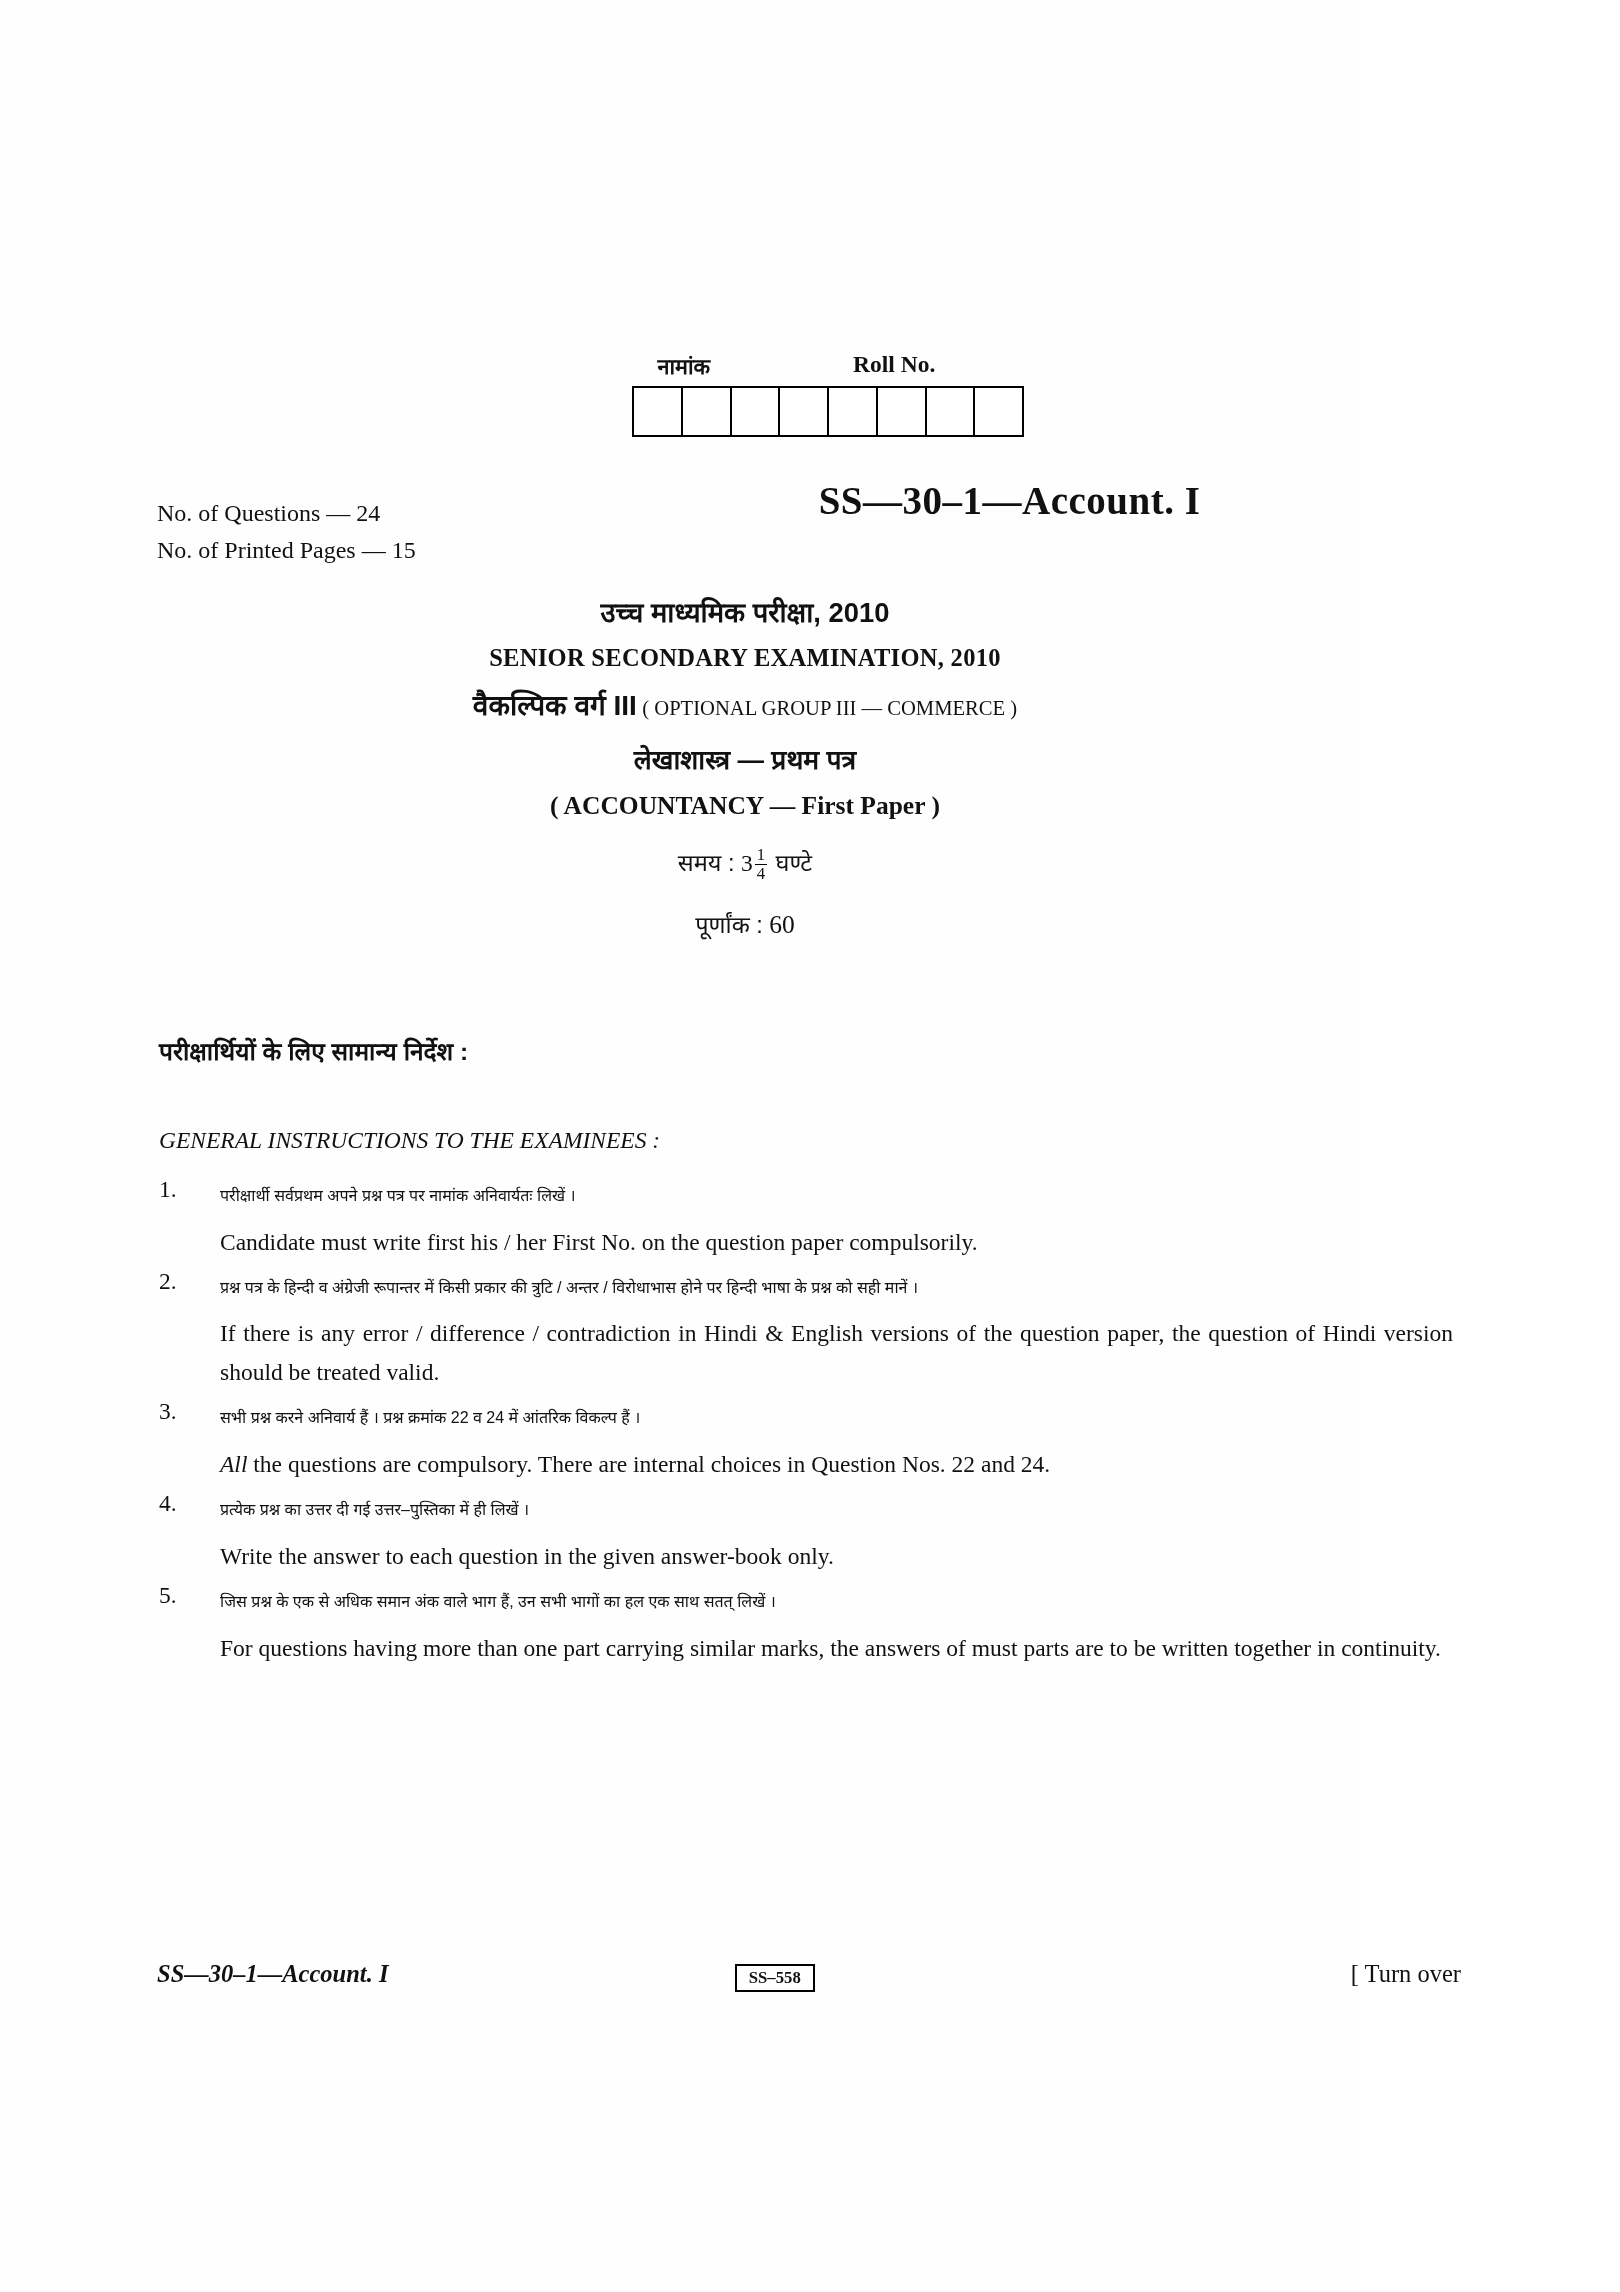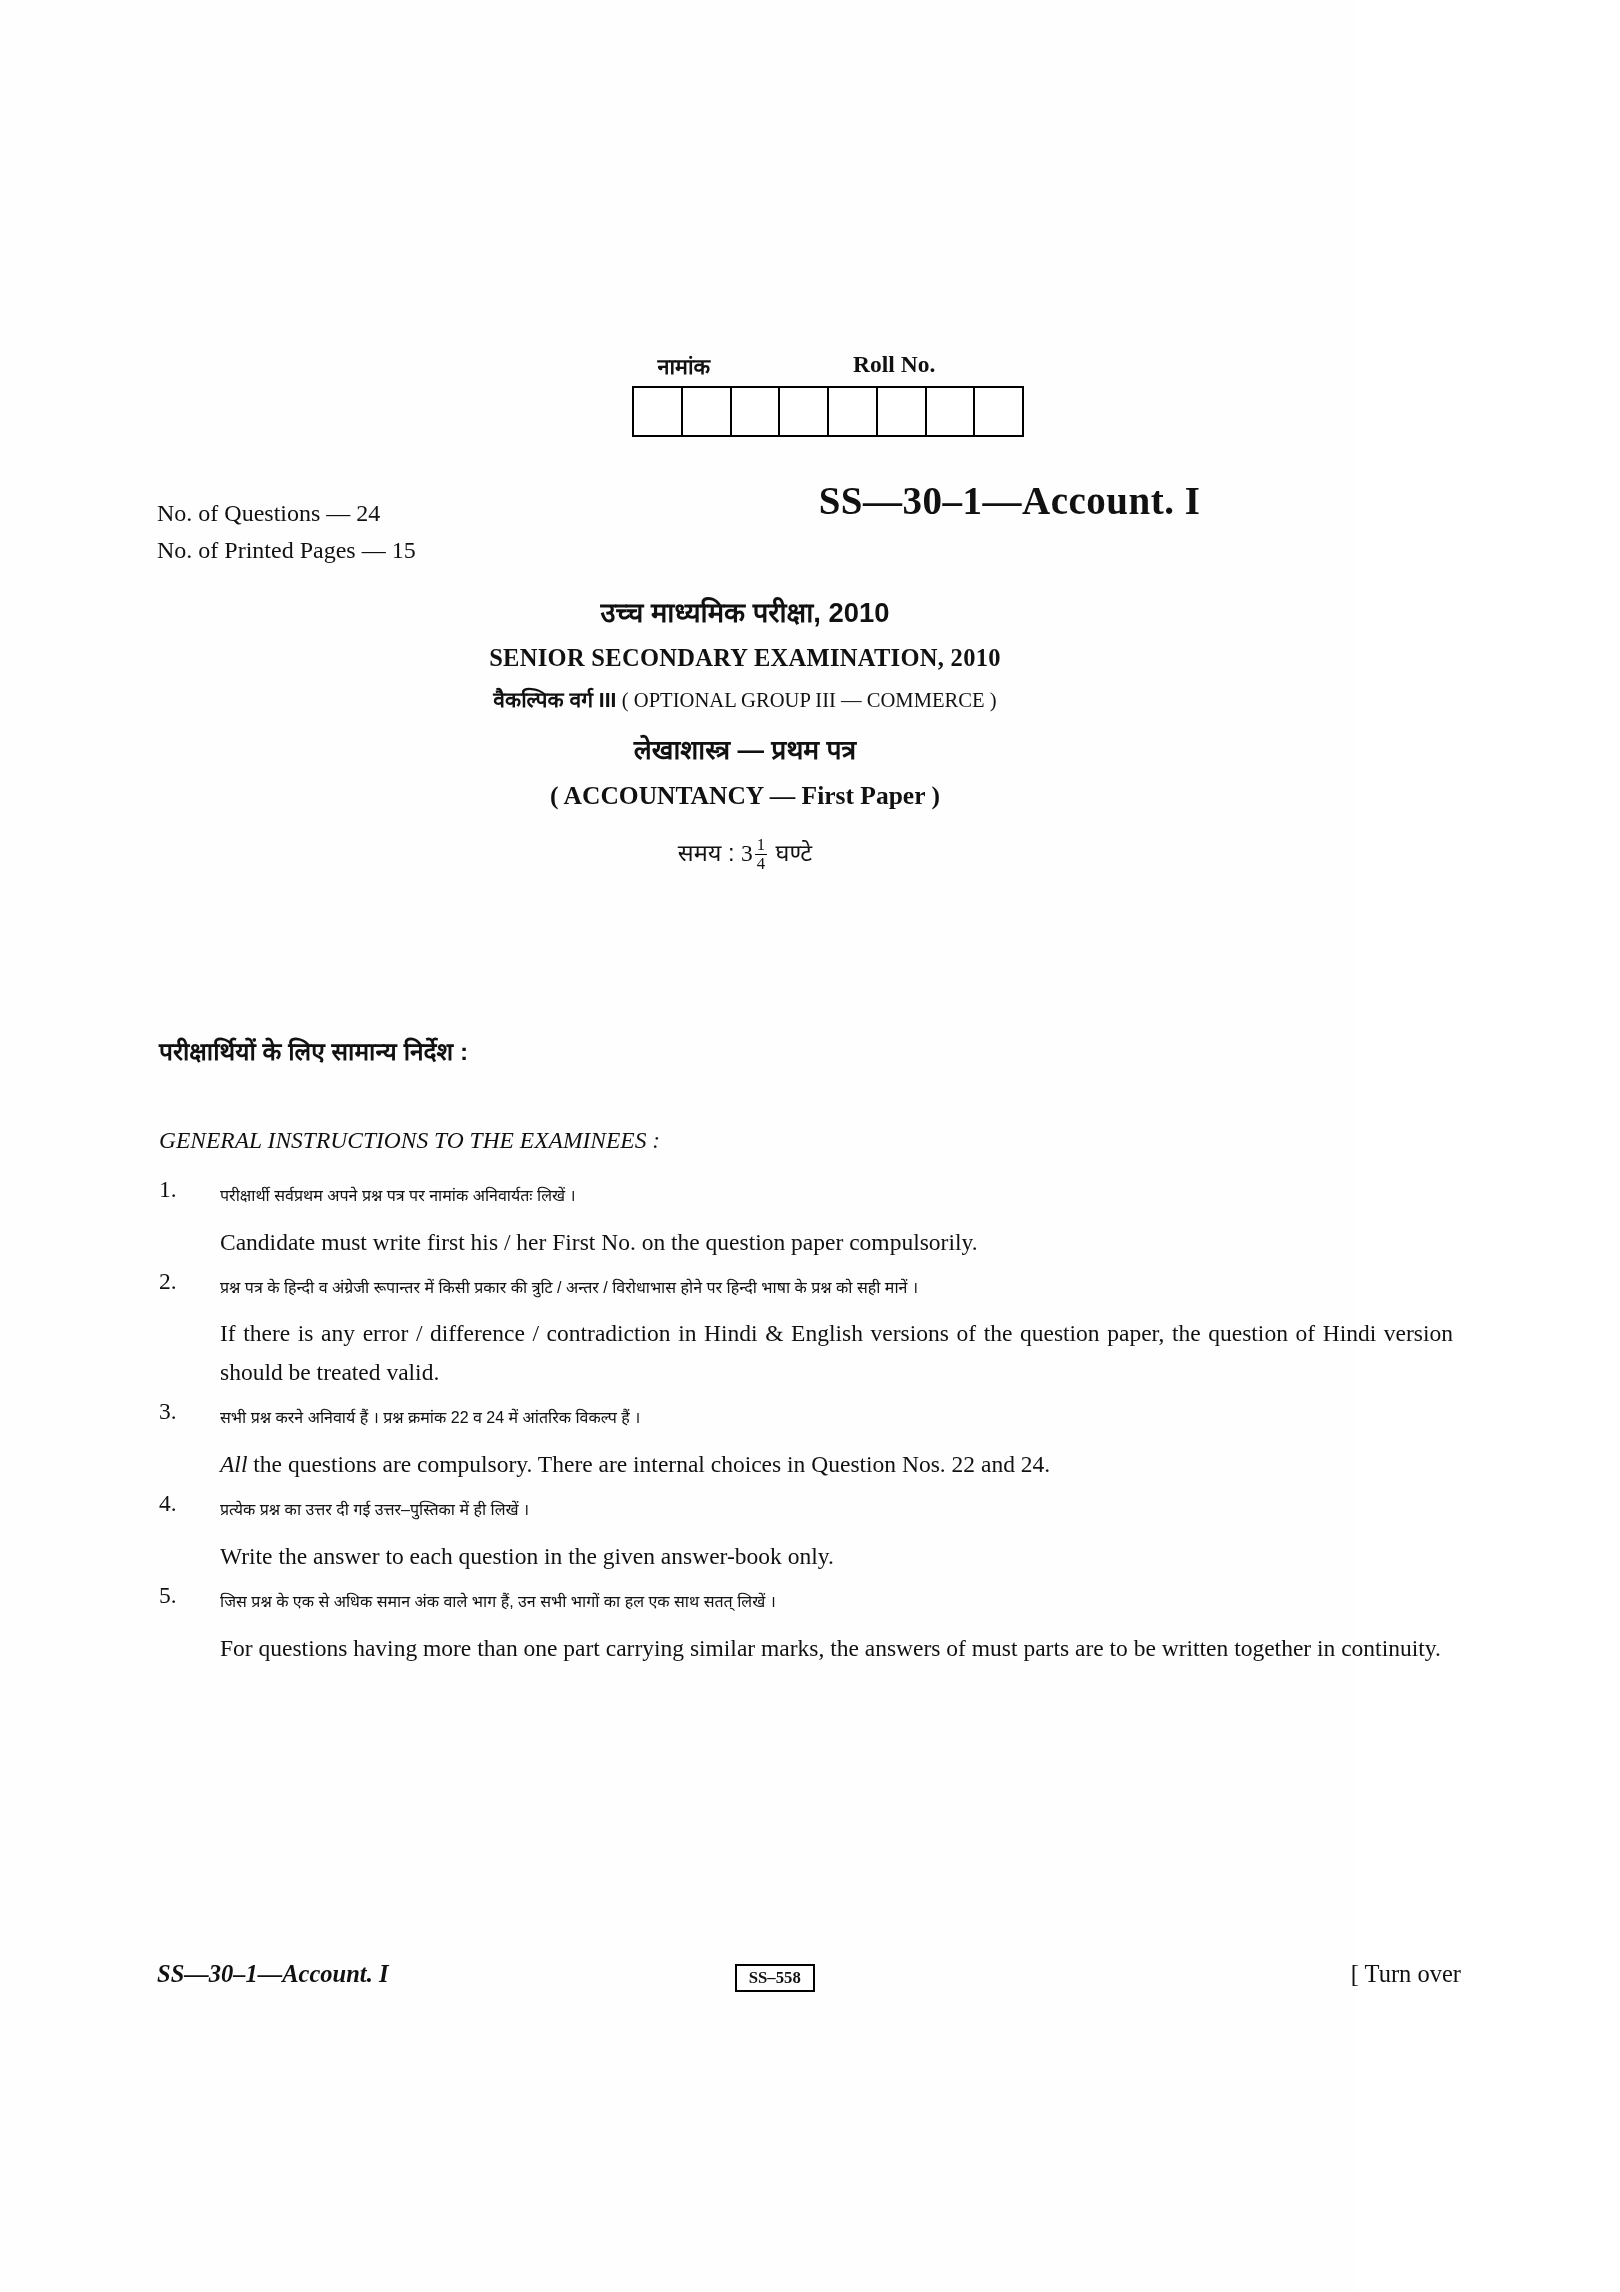--- a/index.html
+++ b/index.html
@@ -113,21 +113,21 @@
     margin-bottom: 13.7px;
   }
   .t-group {
     font-size: 21.6px;
     margin-bottom: 17.6px;
     white-space: nowrap;
   }
   .t-group .hi {
     font-family: "Liberation Sans", "DejaVu Sans", sans-serif;
     font-weight: bold;
-    font-size: 21px;
+    font-size: 28px;
   }
   .t-group .en {
     font-family: "Liberation Serif", serif;
     font-size: 20.6px;
   }
   .t-subject-hi {
     font-family: "Liberation Sans", "DejaVu Sans", sans-serif;
     font-size: 26.5px;
     font-weight: bold;
     margin-bottom: 13.7px;
@@ -290,20 +290,24 @@
       <span class="hi">वैकल्पिक वर्ग III</span>
       <span class="en">( OPTIONAL GROUP III — COMMERCE )</span>
     </div>
     <div class="t-subject-hi">लेखाशास्त्र — प्रथम पत्र</div>
     <div class="t-subject-en">( ACCOUNTANCY — First Paper )</div>
     <div class="t-time">
       <span>समय :</span>
       <span class="num">3</span><span class="frac"><span class="n">1</span><span class="d">4</span></span>
       <span>घण्टे</span>
     </div>
+    <div class="t-marks">
+      <span>पूर्णांक :</span>
+      <span class="num">60</span>
+    </div>
   </div>
 
   <div class="instr-head-hi">परीक्षार्थियों के लिए सामान्य निर्देश :</div>
   <div class="instr-head-en">GENERAL INSTRUCTIONS TO THE EXAMINEES :</div>
 
   <div class="instr-list" id="instr-list">
       <div class="instr-item">
         <span class="instr-num">1.</span>
         <div class="line-hi">परीक्षार्थी सर्वप्रथम अपने प्रश्न पत्र पर नामांक अनिवार्यतः लिखें ।</div>
         <div class="line-en">Candidate must write first his / her First No. on the question paper compulsorily.</div>

